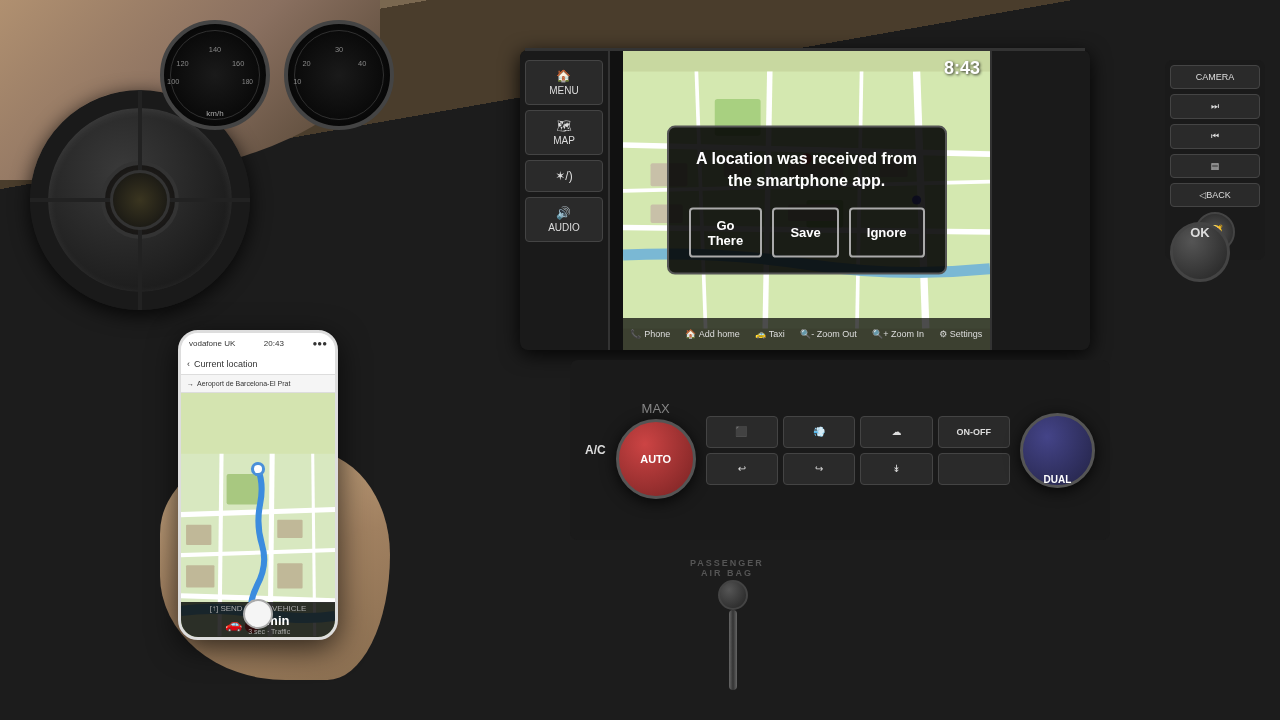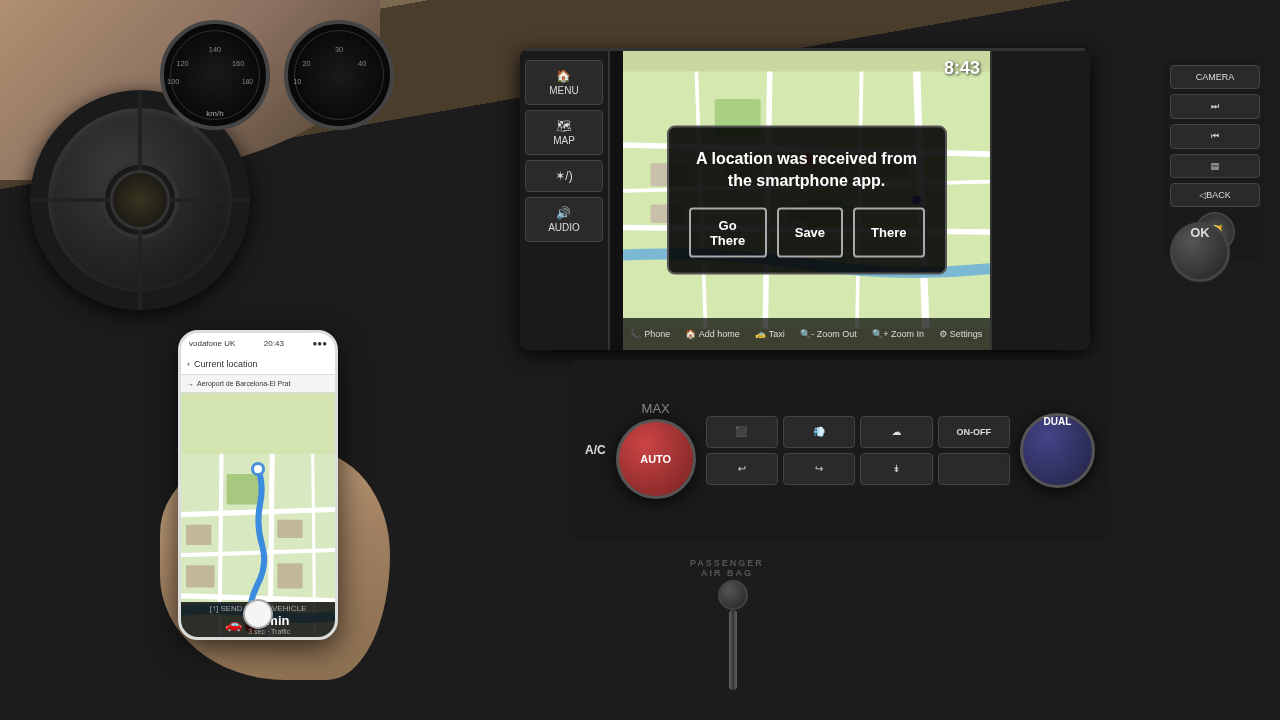--- a/index.html
+++ b/index.html
@@ -305,21 +305,21 @@
     }
 
     .dual-knob {
       width: 75px;
       height: 75px;
       border-radius: 50%;
       background: radial-gradient(ellipse at 35% 30%, #448, #224);
       border: 3px solid #555;
       box-shadow: 0 3px 15px rgba(0,0,0,0.8);
       display: flex;
-      align-items: flex-start;
+      align-items: flex-end;
       justify-content: center;
       color: white;
       font-size: 10px;
       font-weight: bold;
       cursor: pointer;
     }
 
     
     .phone-area {
       position: absolute;
@@ -569,21 +569,21 @@
         </svg>
       </div>
 
       <div class="time-display">8:43</div>
 
       <div class="notification-popup">
         <div class="notification-text">A location was received from the smartphone app.</div>
         <div class="notification-buttons">
           <button class="nav-action-btn">Go There</button>
           <button class="nav-action-btn">Save</button>
-          <button class="nav-action-btn">There</button>
+          <button class="nav-action-btn">Ignore</button>
         </div>
       </div>
 
       <div class="screen-toolbar">
         <span class="toolbar-item">📞 Phone</span>
         <span class="toolbar-item">🏠 Add home</span>
         <span class="toolbar-item">🚕 Taxi</span>
         <span class="toolbar-item">🔍- Zoom Out</span>
         <span class="toolbar-item">🔍+ Zoom In</span>
         <span class="toolbar-item">⚙ Settings</span>

